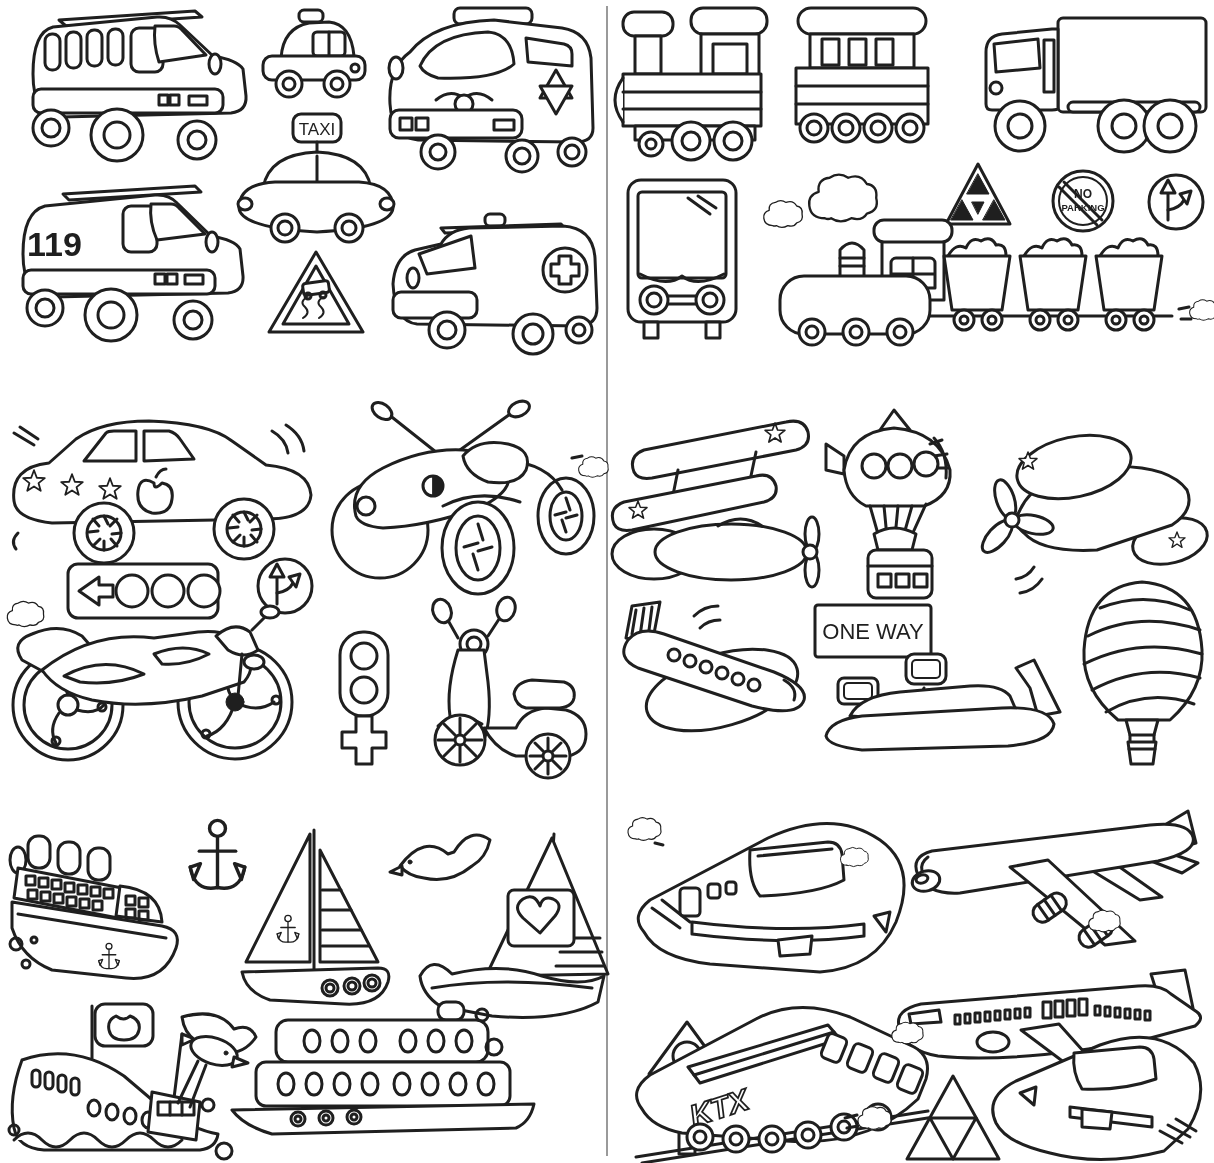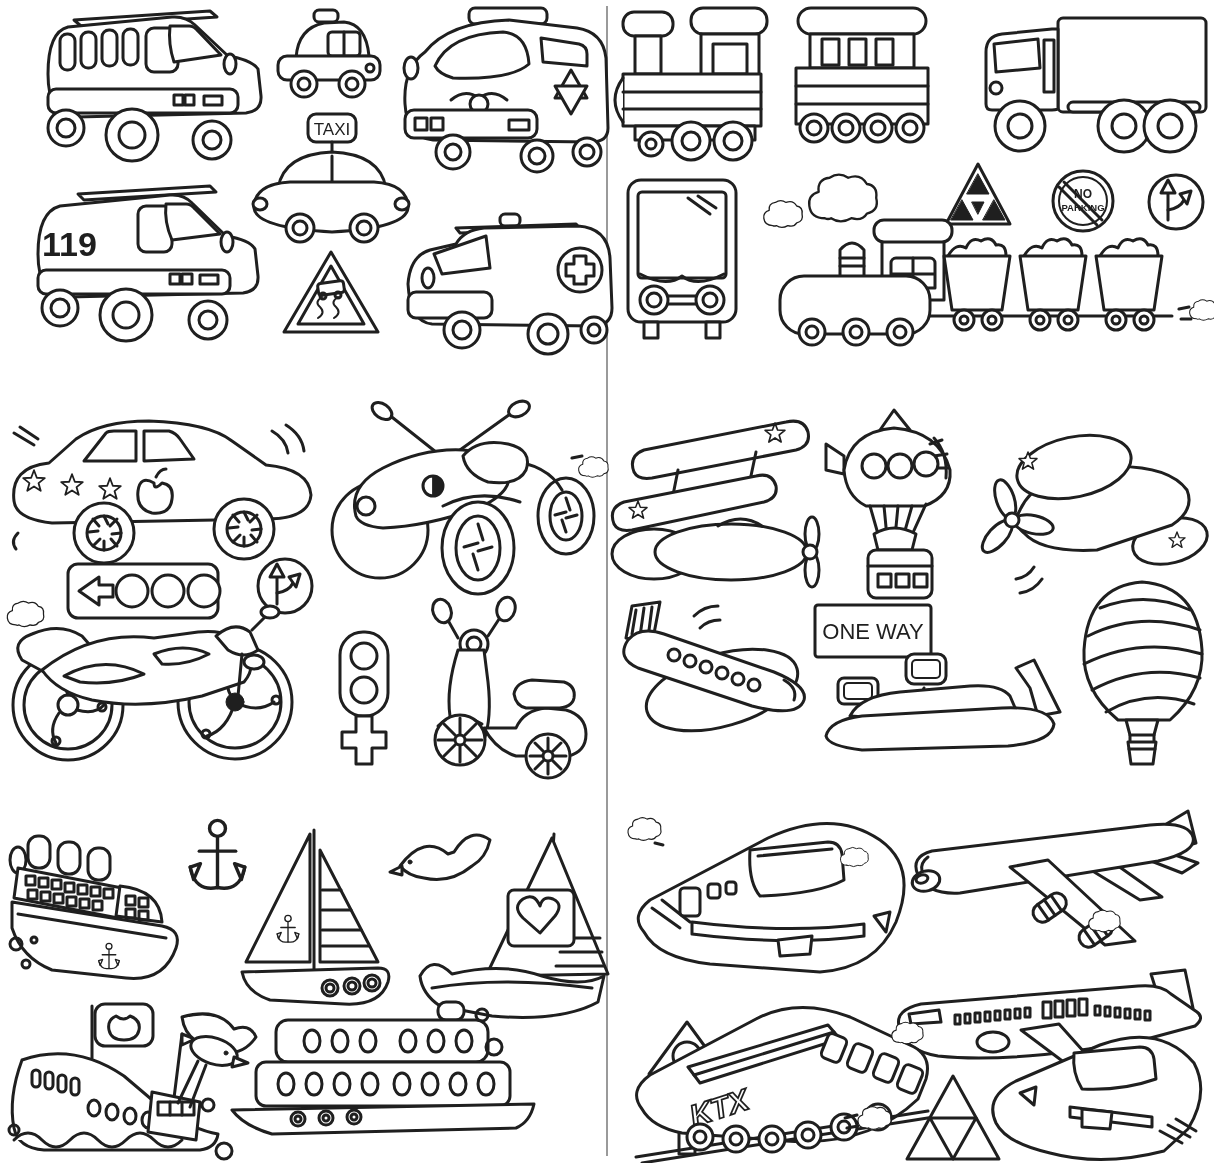--- a/index.html
+++ b/index.html
@@ -31,21 +31,21 @@
           <line x1="30" y1="17" x2="30" y2="62"></line>
           <line x1="14" y1="30" x2="46" y2="30"></line>
           <path d="M6,44 Q10,66 30,62 Q50,66 54,44"></path>
           <polygon class="f" points="6,44 15,41 9,55"></polygon>
           <polygon class="f" points="54,44 45,41 51,55"></polygon>
         </symbol>
 </defs>
 </svg>
 <div class="divider"></div>
 
-<div class="panel" style="left:16px;top:0;width:607px;height:370px">
+<div class="panel" style="left:1px;top:0;width:607px;height:370px">
 
 <svg class="item" style="left:8px;top:4px" width="252" height="158" viewBox="0 0 252 158">
 <polygon class="f" points="50,16 186,7 193,13 57,22"></polygon>
 <path class="f" d="M24,70 Q24,28 44,23 L148,13 Q162,12 171,21 L204,52 Q228,56 234,65 L237,92 Q238,107 222,109 L52,113 Q24,113 24,70 Z"></path>
 <rect class="f" x="36" y="30" width="15" height="36" rx="7"></rect>
         <rect class="f" x="57" y="28" width="15" height="36" rx="7"></rect>
         <rect class="f" x="78" y="26" width="15" height="36" rx="7"></rect>
         <rect class="f" x="99" y="25" width="15" height="36" rx="7"></rect>
 <rect class="f" x="122" y="24" width="32" height="44" rx="8"></rect>
 <path class="f" d="M146,22 L165,22 Q170,22 174,27 L197,51 L150,58 Q144,40 146,22 Z"></path>

